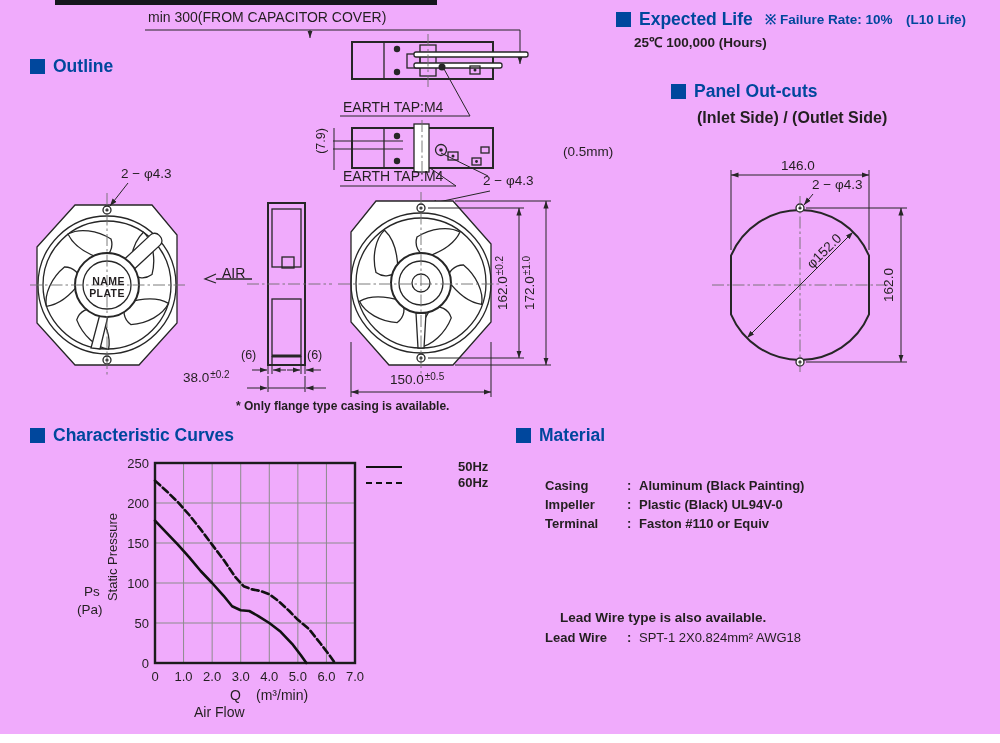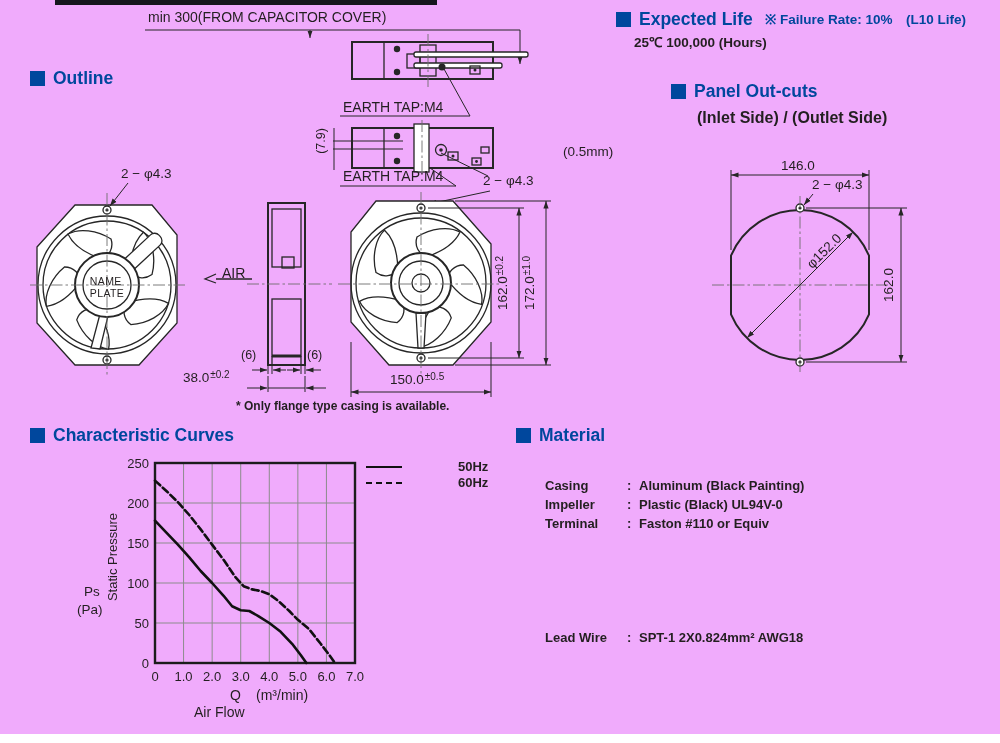--- a/index.html
+++ b/index.html
@@ -1,21 +1,21 @@
 <!DOCTYPE html>
 <html><head>
 <meta charset="utf-8">
 <style>
   html,body{margin:0;padding:0;background:#fff;}
   .canvas{position:relative;width:1000px;height:734px;background:#f0abfc;overflow:hidden;
           font-family:"Liberation Sans",sans-serif;color:#231f20;}
   .t{position:absolute;white-space:nowrap;line-height:1.15;}
   .rotc{position:absolute;white-space:nowrap;transform:translate(-50%,-50%) rotate(-90deg);}
   .rot45{position:absolute;white-space:nowrap;transform:translate(-50%,-50%) rotate(-45deg);}
-  .ctr{position:absolute;transform:translate(-50%,-50%);text-align:left;}
+  .ctr{position:absolute;transform:translate(-50%,-50%);text-align:right;font-weight:bold;}
   .sec-title{position:absolute;display:flex;align-items:center;gap:8px;color:#00479d;
              font-weight:700;font-size:17.5px;white-space:nowrap;}
   .sq{width:15px;height:15px;background:#00479d;flex:0 0 auto;}
   .lbl{font-size:14px;}
   .dim{font-size:13.5px;}
   .tol{font-size:10px;position:relative;top:-4px;margin-left:1px;}
   .small{font-size:12.5px;}
   .note{font-size:12px;font-weight:600;}
   .navy-note{color:#00479d;font-weight:700;font-size:13.5px;}
   .semib{font-weight:600;font-size:13.5px;}
@@ -207,21 +207,21 @@
       <line class="dl" x1="731" y1="175" x2="869" y2="175" marker-start="url(#ar)" marker-end="url(#ar)"></line>
       <line class="dl" x1="806" y1="208" x2="907" y2="208"></line>
       <line class="dl" x1="806" y1="362" x2="907" y2="362"></line>
       <line class="dl" x1="901" y1="208" x2="901" y2="362" marker-start="url(#ar)" marker-end="url(#ar)"></line>
       <line class="dl" x1="813" y1="194" x2="804" y2="205" marker-end="url(#ar)"></line>
     </g>
   </svg>
 
   <div class="t lbl" style="left:148px;top:9px">min 300(FROM CAPACITOR COVER)</div>
 
-  <div class="sec-title" style="left:30px;top:68px">
+  <div class="sec-title" style="left:30px;top:56px">
     <span class="sq"></span>
     <span>Outline</span>
   </div>
 
   <div class="t lbl" style="left:343px;top:99px">EARTH TAP:M4</div>
   <div class="t lbl" style="left:343px;top:168px">EARTH TAP:M4</div>
   <div class="rotc small" style="left:321px;top:141px">(7.9)</div>
   <div class="t dim" style="left:563px;top:144px">(0.5mm)</div>
   <div class="t dim" style="left:483px;top:173px">2 − φ4.3</div>
   <div class="t dim" style="left:121px;top:166px">2 − φ4.3</div>
@@ -329,17 +329,18 @@
       <span class="mat-label">Casing</span><span class="mat-colon">:</span><span>Aluminum (Black Painting)</span>
     </div>
     <div class="mat-row">
       <span class="mat-label">Impeller</span><span class="mat-colon">:</span><span>Plastic (Black) UL94V-0</span>
     </div>
     <div class="mat-row">
       <span class="mat-label">Terminal</span><span class="mat-colon">:</span><span>Faston #110 or Equiv</span>
     </div>
   </div>
 
+  <div class="t semib" style="left:560px;top:610px">Lead Wire type is also available.</div>
   <div class="t" style="left:545px;top:628px">
-    <span class="mat-label" style="font-size:13px;font-weight:600">Lead Wire</span><span class="mat-colon" style="font-size:13px;font-weight:600">:</span><span style="font-size:13px;font-weight:700">SPT-1  2X0.824mm²  AWG18</span>
+    <span class="mat-label" style="font-size:13px;font-weight:600">Lead Wire</span><span class="mat-colon" style="font-size:13px;font-weight:600">:</span><span style="font-size:13px;font-weight:400">SPT-1  2X0.824mm²  AWG18</span>
   </div>
 
 </div>
 
 </body></html>

